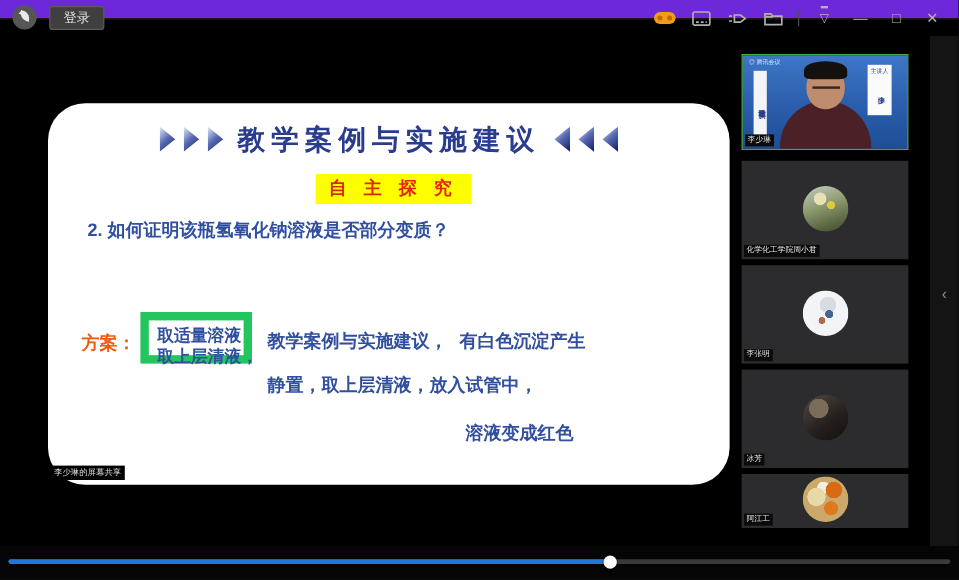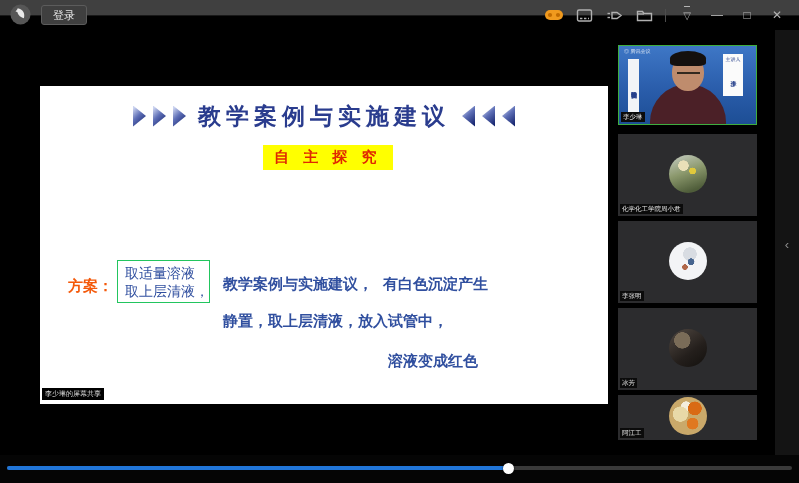--- a/index.html
+++ b/index.html
@@ -1,55 +1,55 @@
 <!DOCTYPE html>
 <html><head>
 <meta charset="utf-8">
 <style>
   * { margin:0; padding:0; box-sizing:border-box; }
   body { background:#222; font-family:"Liberation Sans", sans-serif; }
   #app { position:relative; width:799px; height:483px; background:#000; overflow:hidden; }
 
   
-  .titlebar { position:absolute; top:0; left:0; right:0; height:16px; background:#404040;
+  .titlebar { position:absolute; top:0; left:0; right:0; height:16px; background:#6d28d9;
               border-bottom:1px solid #191919; }
   .app-logo { position:absolute; left:9px; top:3px; width:23px; height:23px; }
   .login-btn { position:absolute; left:41px; top:5px; height:20px; padding:0 11px;
                background:#3f3f3f; border:1px solid #5c5c5c; border-radius:3px;
                color:#e6e6e6; font-size:11px; line-height:18px; cursor:pointer; }
   .tb-title { position:absolute; left:170px; top:0; width:320px; height:30px; line-height:30px;
               text-align:center; color:#d6d6d6; font-size:12px; white-space:nowrap; }
   .tb-icons { position:absolute; right:10px; top:0; height:30px; display:flex; align-items:center; gap:6px; }
   .tb-ico { width:24px; height:22px; display:flex; align-items:center; justify-content:center; cursor:pointer; }
   .tb-sep { width:1px; height:13px; background:#4d4d4d; margin:0 3px; }
   .win-glyph { color:#b4b4b4; font-size:12px; line-height:1; }
   .menu-drop { position:relative; color:#b4b4b4; font-size:10px; }
   .menu-drop::before { content:""; position:absolute; left:1px; right:1px; top:-4px; height:1.5px; background:#b4b4b4; }
 
   
   .video-area { position:absolute; top:30px; left:0; right:0; height:425px; background:#000; }
 
   
-  .slide { position:absolute; left:40px; top:56px; width:568px; height:318px; background:#ffffff; }
+  .slide { position:absolute; left:40px; top:56px; width:568px; height:318px; background:#ffffff;border-radius:31px; }
   .title-row { position:absolute; top:14px; left:0; right:0; height:32px;
                display:flex; justify-content:center; align-items:center; gap:7px; }
   .slide-title { font-family:"Liberation Serif", serif; font-size:23px; font-weight:bold;
                  color:#2a3c8e; letter-spacing:5px; margin:0 5px; white-space:nowrap; }
   .arr { width:13px; height:21px; background:linear-gradient(135deg,#ccd4f0 8%,#5c6db5 45%,#15246d 92%); }
   .arr.r { clip-path:polygon(0 0,100% 50%,0 100%); }
   .arr.l { clip-path:polygon(100% 0,0 50%,100% 100%); }
   .badge { position:absolute; top:59px; left:223px; background:#ffff00; color:#e02800;
            font-weight:bold; font-size:15px; letter-spacing:5px; padding:3px 11px; white-space:nowrap; }
   .blue-line { position:absolute; color:#304f9f; font-weight:bold; font-size:15px; white-space:nowrap; }
   .orange-line { position:absolute; color:#f4590a; font-weight:bold; font-size:15px; white-space:nowrap; }
   .q { top:97px; left:33px; }
   .idea { top:136px; left:27px; }
   .plan-label { top:191px; left:28px;text-align:right; }
   .plan-box { position:absolute; top:174px; left:77px; width:93px; height:43px;
-              border:1px solid #22c55e; color:#304f9f; font-weight:normal; font-size:14px;
+              border:7px solid #22c55e; color:#304f9f; font-weight:bold; font-size:14px;
               padding:3px 0 0 7px; line-height:18px; white-space:nowrap; }
   .step1 { top:189px; left:183px; }
   .result1 { top:189px; left:343px; }
   .step2 { top:226px; left:183px; }
   .result2 { top:266px; left:348px; }
   .share-tag { position:absolute; left:2px; bottom:4px; background:#000; color:#dcdcdc;
                font-size:7px; padding:1px 3px; white-space:nowrap; }
 
   
   .tile { position:absolute; left:618px; width:139px; background:#2c2c2e; overflow:hidden; }
@@ -173,20 +173,21 @@
       <div class="title-row">
         <span class="arr r"></span>
         <span class="arr r"></span>
         <span class="arr r"></span>
         <span class="slide-title">教学案例与实施建议</span>
         <span class="arr l"></span>
         <span class="arr l"></span>
         <span class="arr l"></span>
       </div>
       <div class="badge">自 主 探 究</div>
+      <div class="blue-line q">2. 如何证明该瓶氢氧化钠溶液是否部分变质？</div>
       <div class="orange-line plan-label">方案：</div>
       <div class="plan-box">
         <span style="display:block">取适量溶液</span>
         <span style="display:block">取上层清液，</span>
       </div>
       <div class="blue-line step1">教学案例与实施建议，</div>
       <div class="blue-line result1">有白色沉淀产生</div>
       <div class="blue-line step2">静置，取上层清液，放入试管中，</div>
       <div class="blue-line result2">溶液变成红色</div>
       <div class="share-tag">李少琳的屏幕共享</div>

